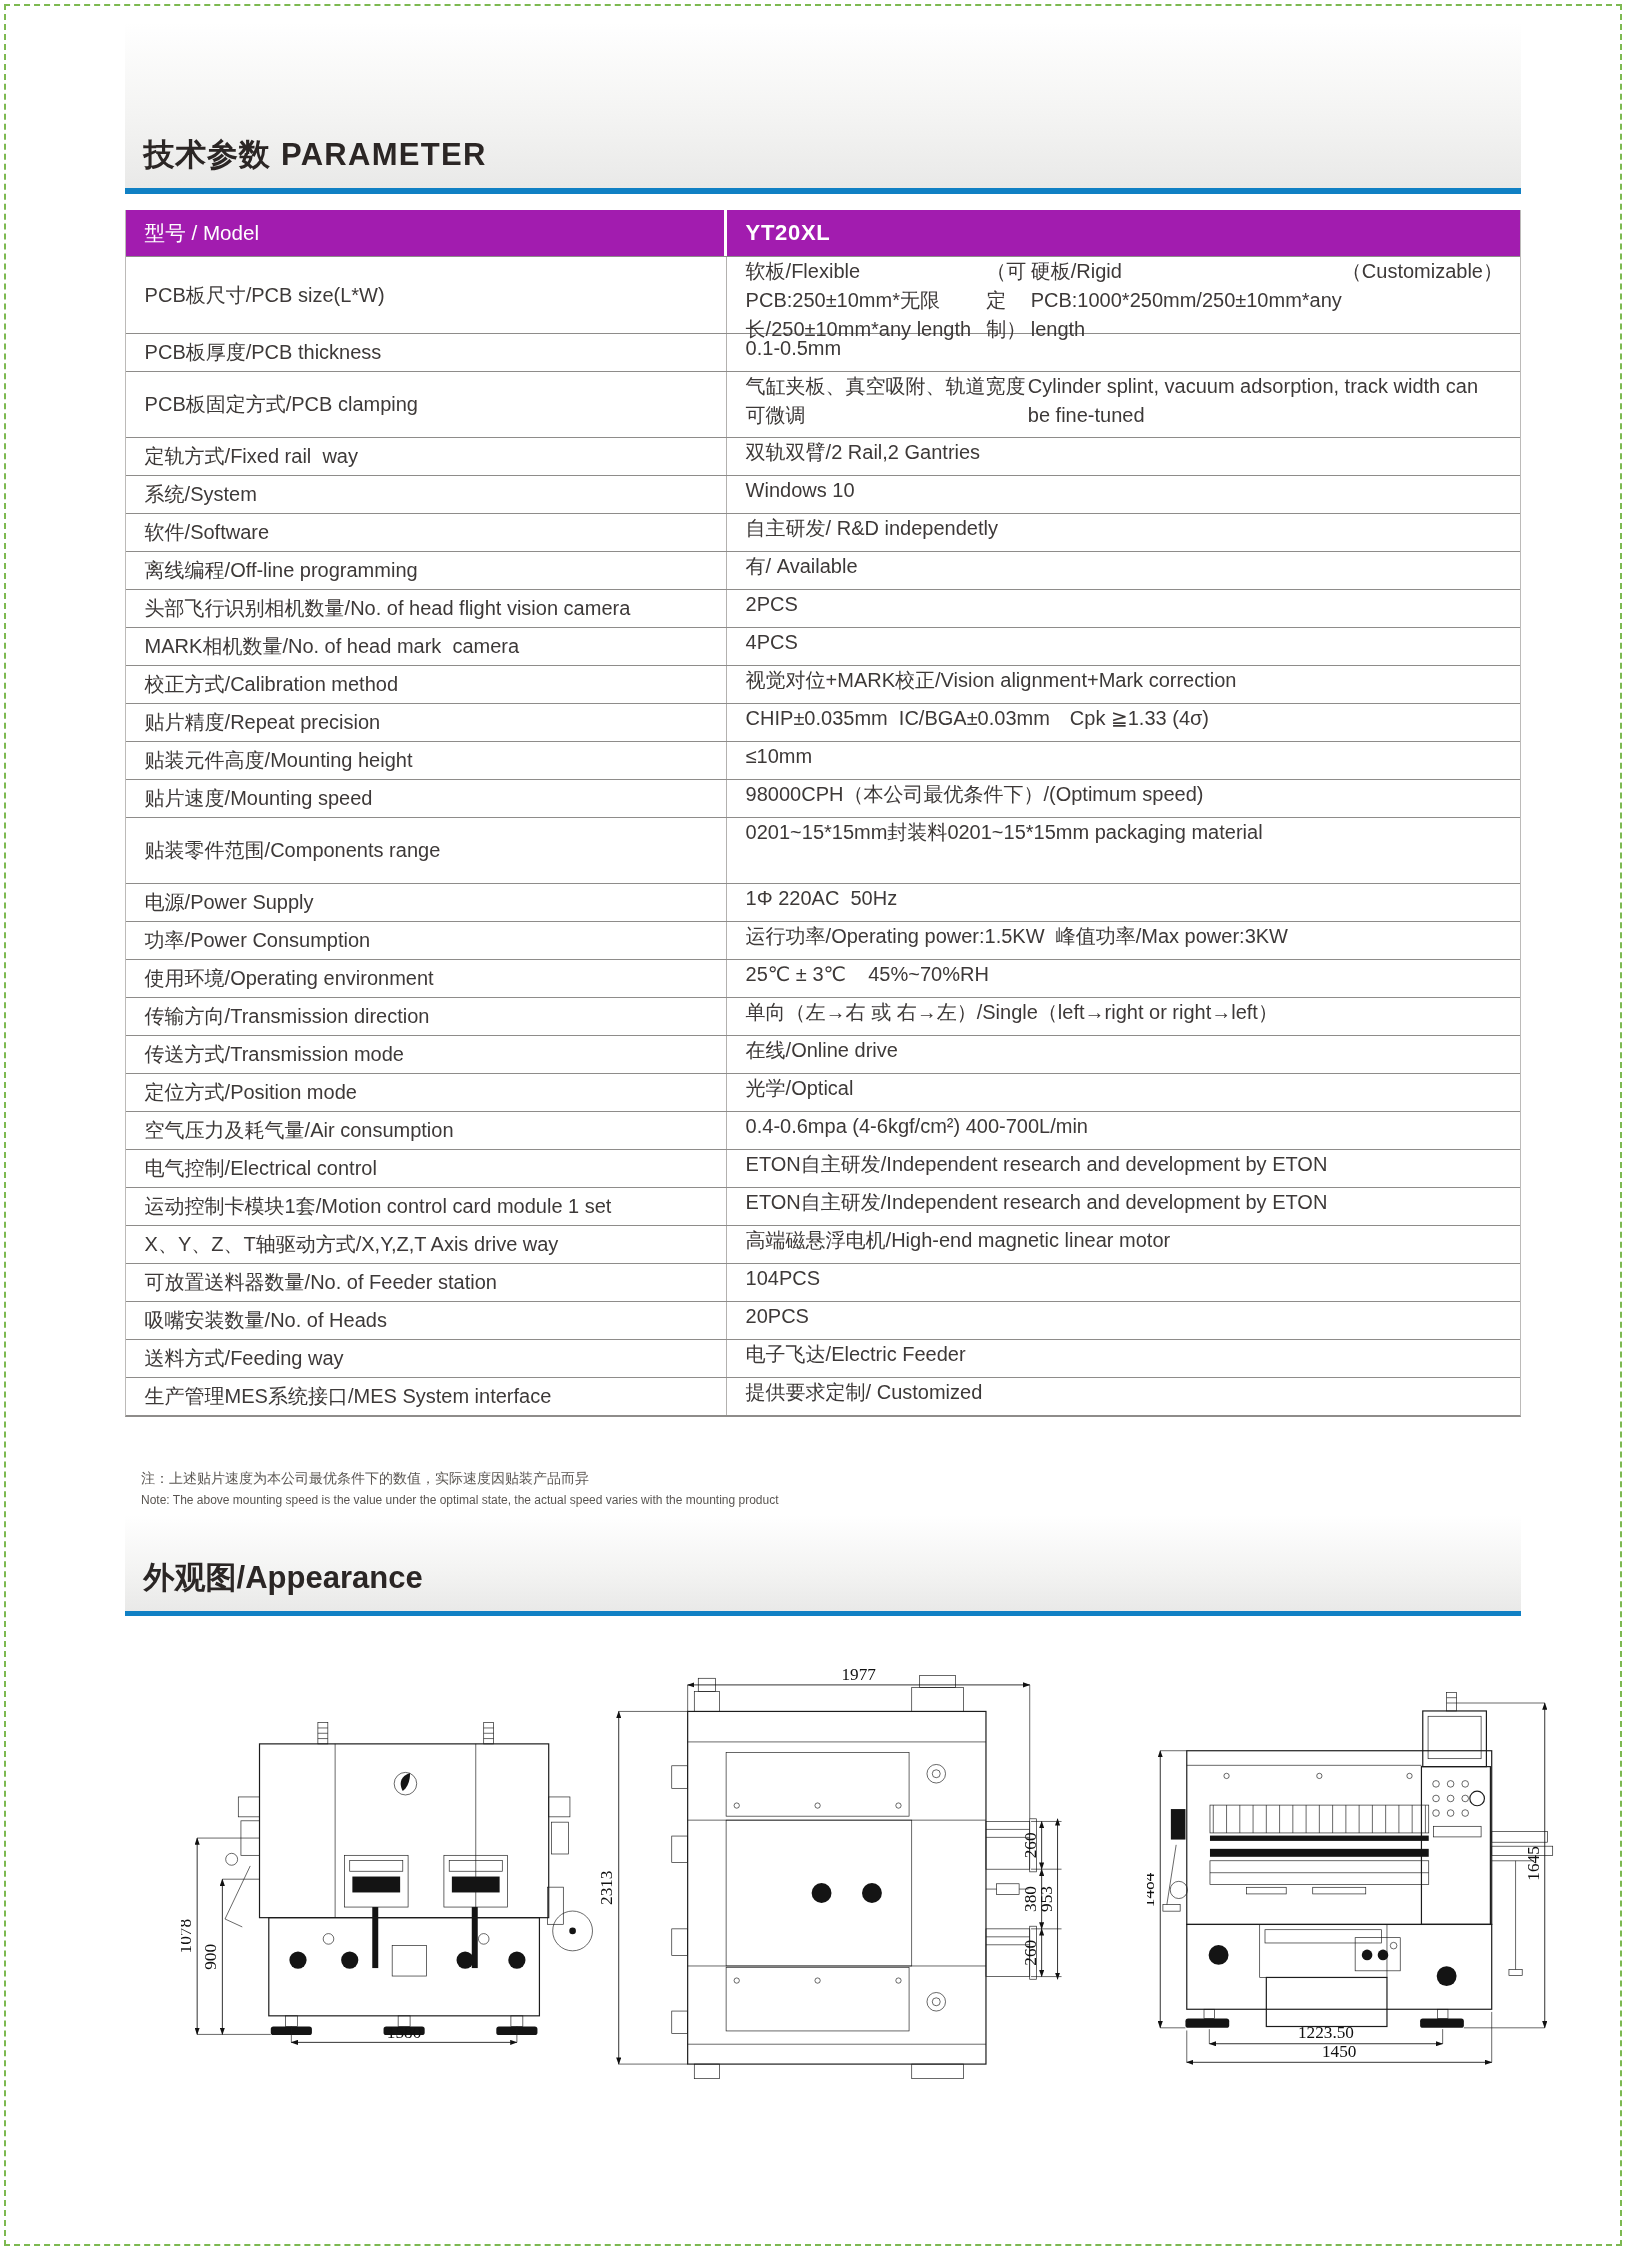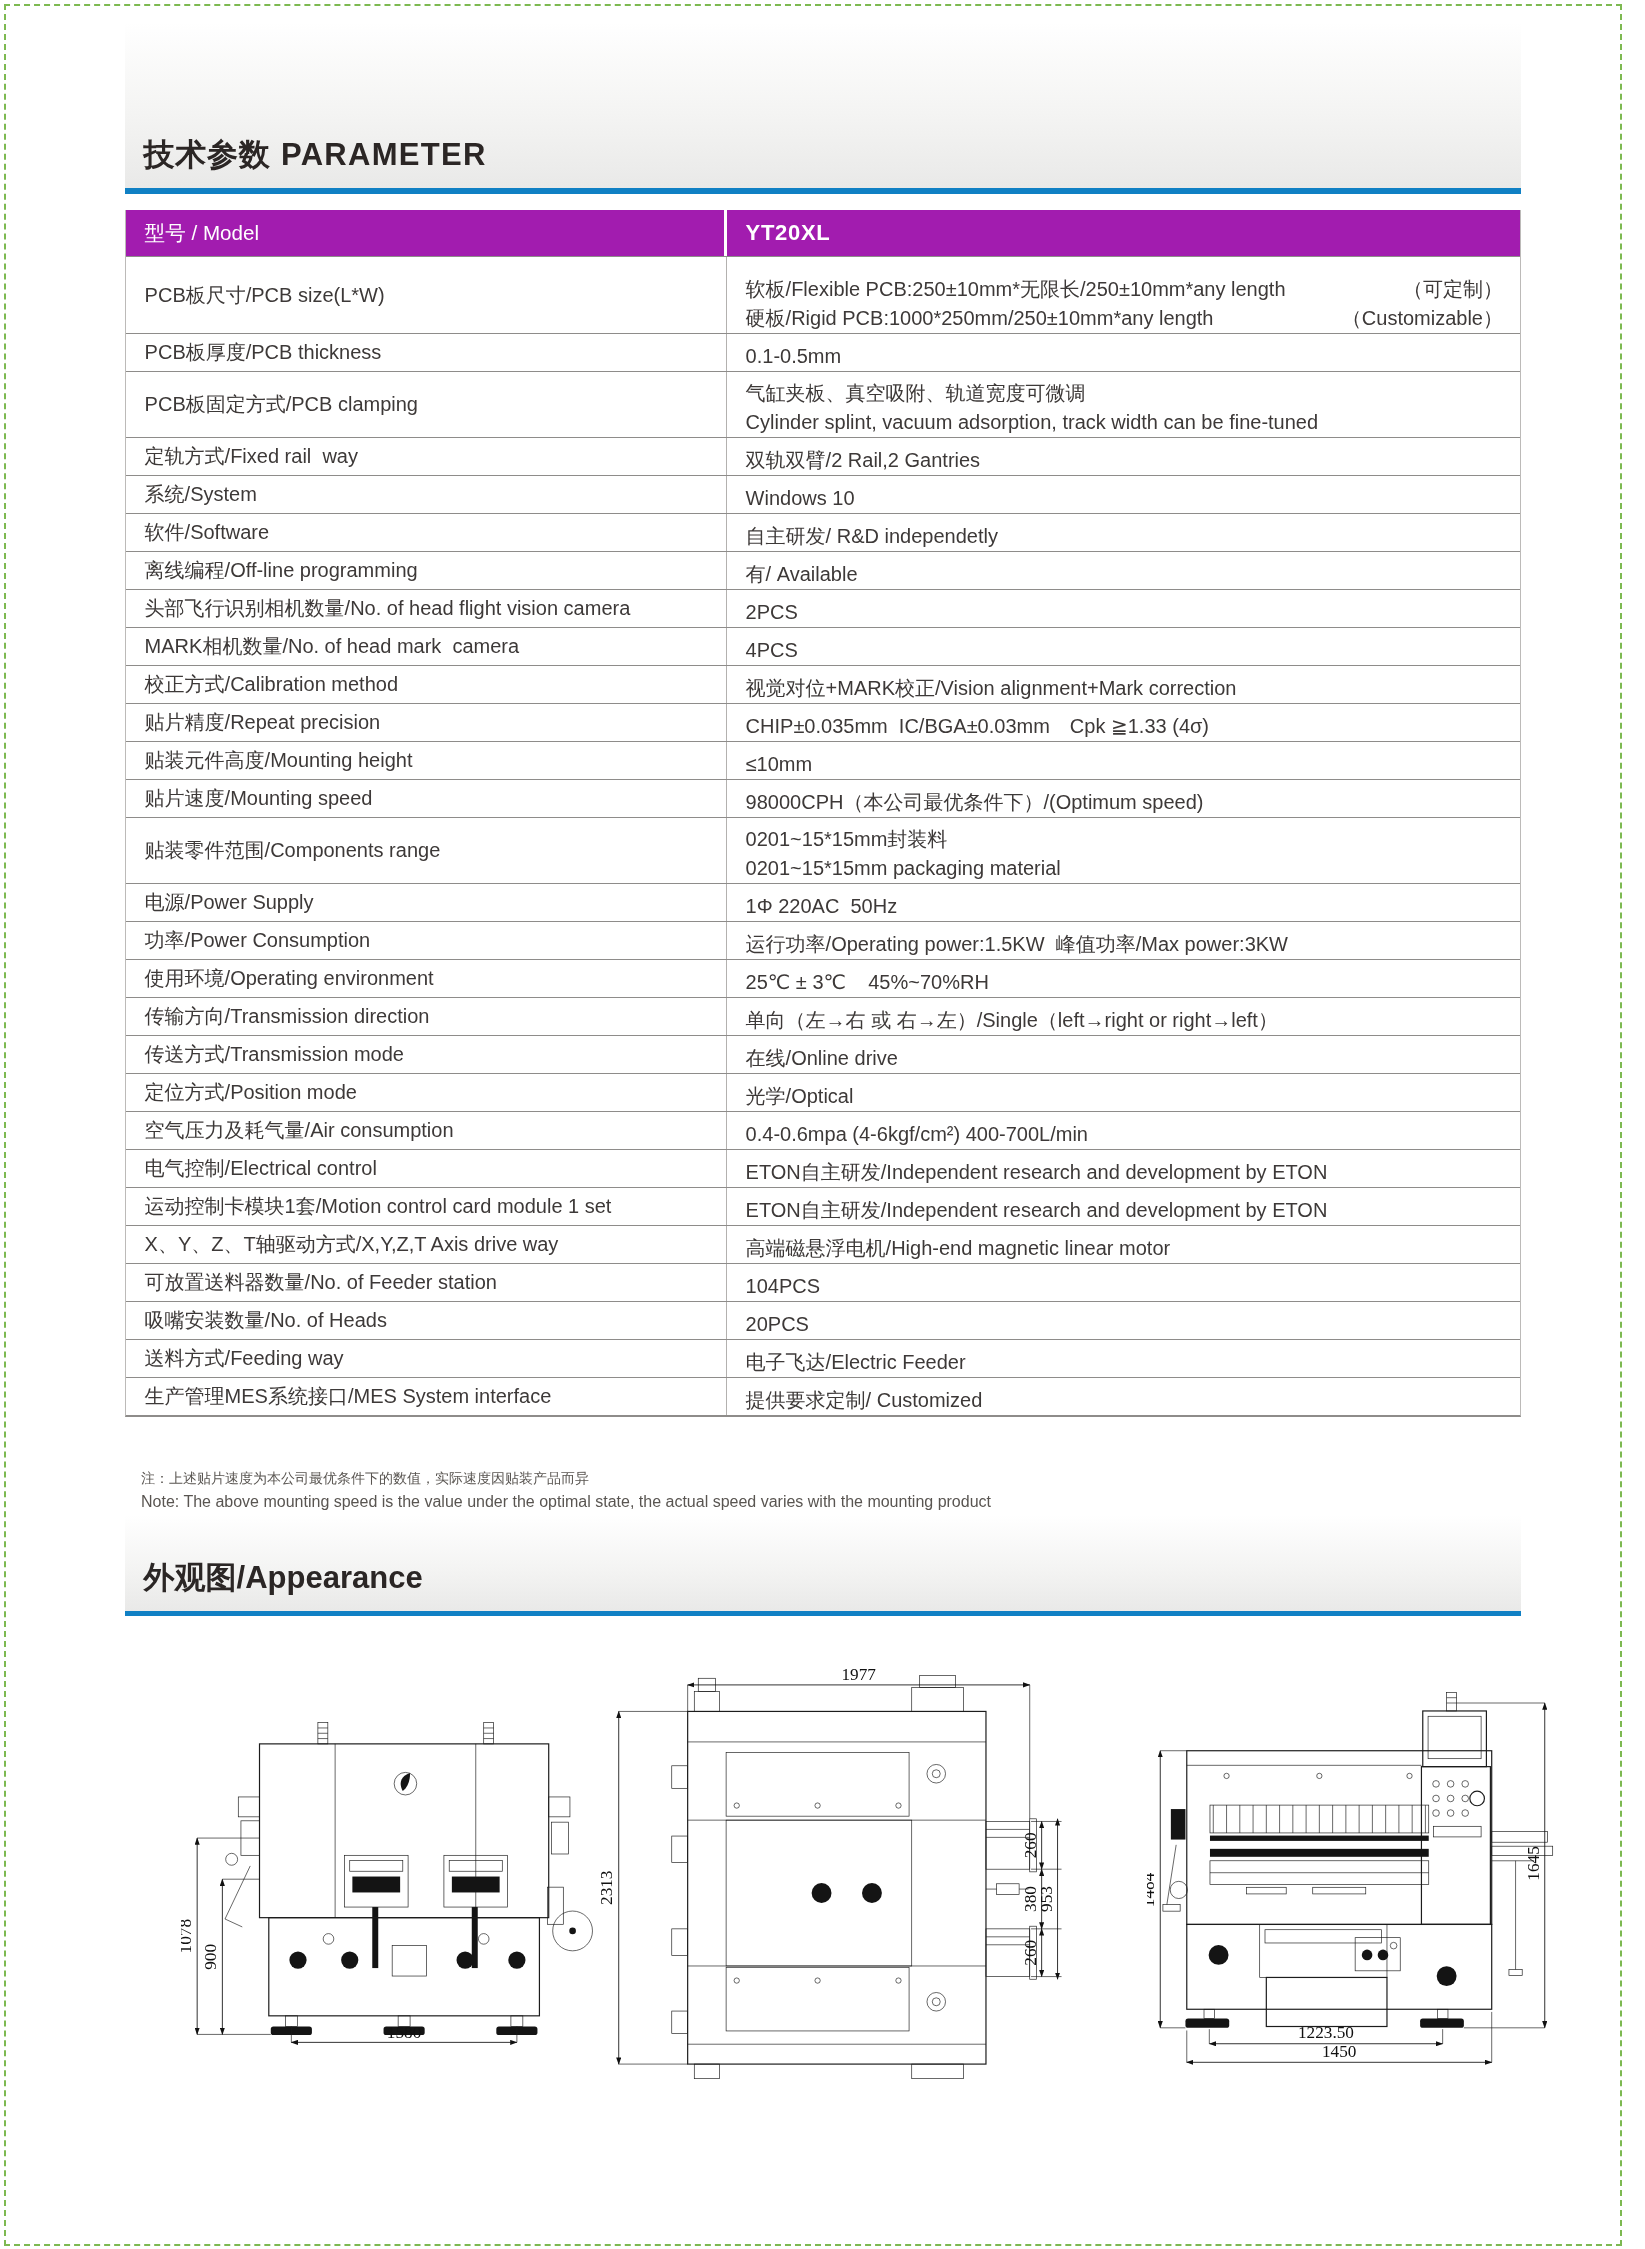--- a/index.html
+++ b/index.html
@@ -29,27 +29,27 @@
   .thead { display:flex; height:46px; background:#a21caf; color:#ffffff; }
   .thead .tlabel { width:601px; padding-left:18.6px; border-right:3.3px solid #ffffff;
     display:flex; align-items:center; font-size:20.6px; }
   .thead .tvalue { flex:1; padding-left:18.6px; display:flex; align-items:center;
     font-weight:bold; font-size:22px; letter-spacing:0.7px; }
   .trow { display:flex; border-top:1.3px solid #8e8c8a; height:38px; }
   .trow.lines-2 { height:66px; }
   .tbody .trow:first-child { height:77px; }
   .trow .tlabel { width:601px; padding-left:18.6px; border-right:1.3px solid #b3b1af;
     display:flex; align-items:center; white-space:pre-wrap; }
-  .trow .tvalue { flex:1; padding:0 17px 0 18.6px; display:flex; flex-direction:column; justify-content:flex-end; }
+  .trow .tvalue { flex:1; padding:0 17px 0 18.6px; display:flex; flex-direction:row; justify-content:flex-start; }
   .vline { display:flex; justify-content:space-between; align-items:baseline;
     line-height:29px; white-space:pre-wrap; }
 
   .notes { position:absolute; left:141px; top:1434px; color:#595551; }
   .note-zh { font-size:14px; margin-bottom:5.3px;margin-top:36px; }
-  .note-en { font-size:16px; }
+  .note-en { font-size:12px; }
 
   .drawing { position:absolute; }
   #dw-front { left:181px;  top:1720px; }
   #dw-top   { left:601px;  top:1669px; }
   #dw-side  { left:1147px; top:1691px; }
 
   svg .ln  { fill:none; stroke:#1c1c1c; stroke-width:1.8; }
   svg .tn  { fill:none; stroke:#1c1c1c; stroke-width:1; }
   svg .blk { fill:#141414; stroke:none; }
   svg .dim { fill:none; stroke:#111111; stroke-width:1.3; }

